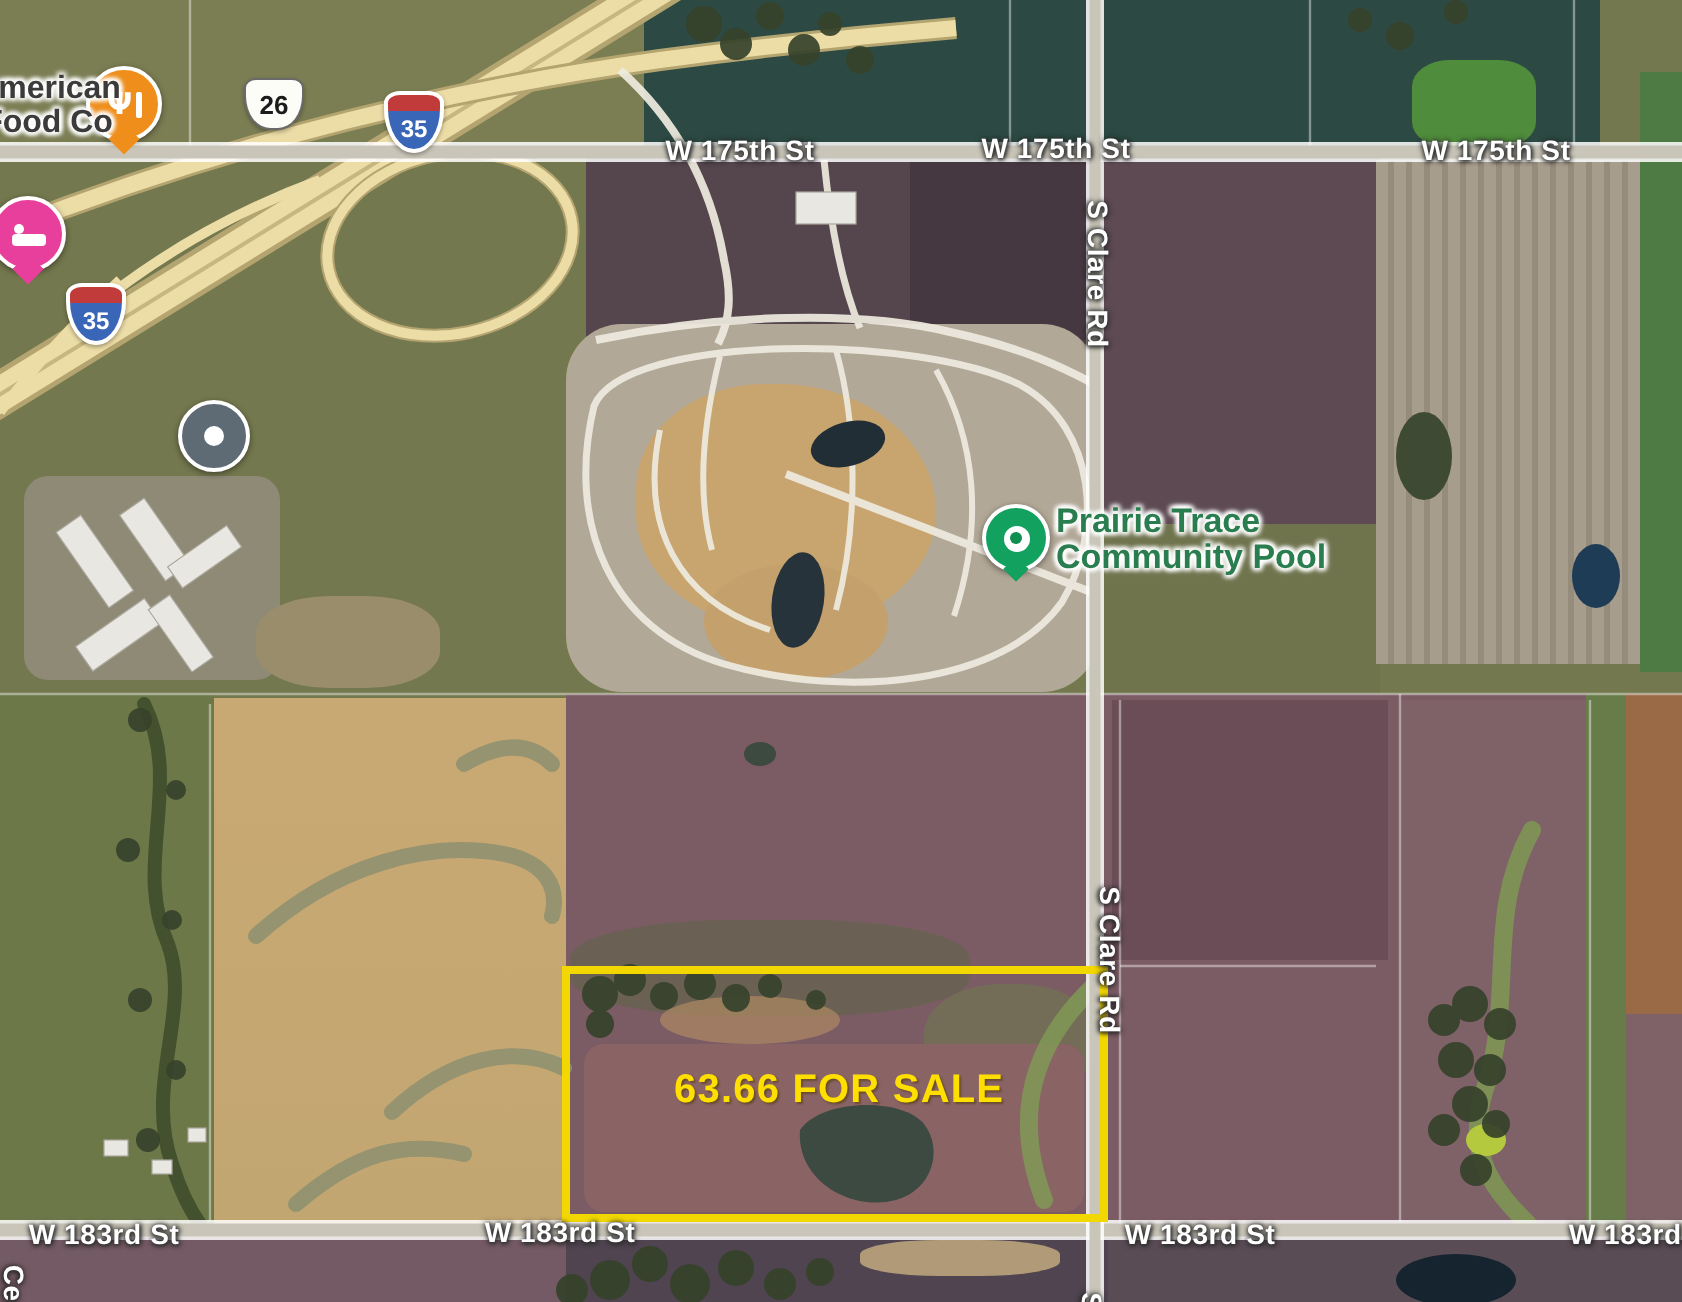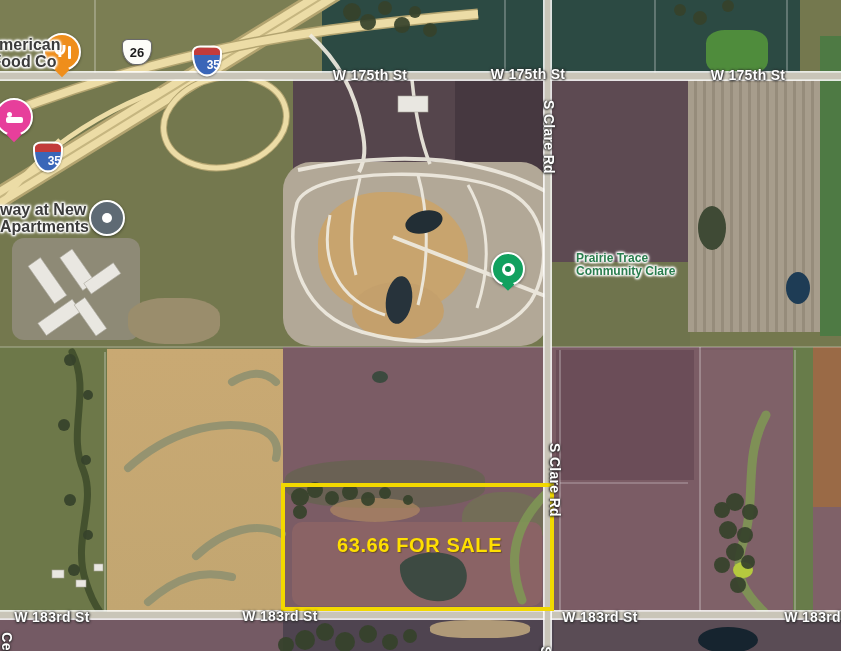--- a/index.html
+++ b/index.html
@@ -8,21 +8,21 @@
   .patch{position:absolute;}
   svg.layer{position:absolute;left:0;top:0;pointer-events:none;}
   
   .lbl-road{position:absolute;transform:translate(-50%,-50%);white-space:nowrap;
     font:600 14px "Liberation Sans",sans-serif;color:#fff;letter-spacing:.3px;
     text-shadow:0 1px 2px rgba(45,45,45,.95),0 0 3px rgba(45,45,45,.85),1px 0 2px rgba(30,30,30,.8);}
   .lbl-road.vert{writing-mode:vertical-rl;}
   .lbl-poi{position:absolute;font:700 16px "Liberation Sans",sans-serif;color:#3b3b3b;
     line-height:1.05;white-space:nowrap;
     text-shadow:0 0 3px #fff,0 0 3px #fff,0 0 4px #fff,1px 1px 2px #fff,-1px -1px 2px #fff,1px -1px 2px #fff,-1px 1px 2px #fff;}
-  .lbl-poi.green{color:#2a7d4e;font-size:12px;margin-left:48px;}
+  .lbl-poi.green{color:#2a7d4e;font-size:17px;}
   .lbl-sale{position:absolute;font:700 20px "Liberation Sans",sans-serif;color:#ffdf00;
     letter-spacing:.6px;white-space:nowrap;text-shadow:1px 1px 1px rgba(80,60,0,.55);}
   
   .parcel{position:absolute;left:281px;top:483px;width:273px;height:128px;
     box-sizing:border-box;border:4px solid #f2d800;}
   
   .pin{position:absolute;transform:translate(-50%,-50%);border-radius:50%;
     display:flex;align-items:center;justify-content:center;
     border:2.5px solid #fff;box-shadow:0 1px 3px rgba(0,0,0,.45);}
   .pin .tail{position:absolute;bottom:-6px;left:50%;width:11px;height:11px;
@@ -39,21 +39,21 @@
   .glyph-bed{position:relative;width:17px;height:11px;}
   .glyph-bed .mattress{position:absolute;bottom:0;left:0;width:17px;height:6px;background:#fff;border-radius:2px;}
   .glyph-bed .pillow{position:absolute;top:0;left:1px;width:5px;height:5px;background:#fff;border-radius:50%;}
   .dot-white{width:10px;height:10px;border-radius:50%;background:#fff;}
   .ring-white{width:13px;height:13px;border-radius:50%;background:#fff;display:flex;align-items:center;justify-content:center;}
   .ring-white i{display:block;width:6px;height:6px;border-radius:50%;background:#0e8f52;}
   
   .shield-i{position:absolute;transform:translate(-50%,-50%);width:30px;height:31px;box-sizing:border-box;
     background:linear-gradient(180deg,#c23b3b 0,#c23b3b 8px,#3a66b8 8px);
     border:2px solid #fff;border-radius:8px 8px 15px 15px/6px 6px 22px 22px;
-    display:flex;align-items:flex-end;justify-content:flex-end;padding-bottom:3px;
+    display:flex;align-items:flex-end;justify-content:center;padding-bottom:3px;
     color:#fff;font:700 12px "Liberation Sans",sans-serif;box-shadow:0 1px 2px rgba(0,0,0,.35);}
   .shield-us{position:absolute;transform:translate(-50%,-50%);width:30px;height:26px;box-sizing:border-box;
     background:#fdfdf8;border:1.5px solid #6a6a6a;border-radius:6px 6px 13px 13px/5px 5px 17px 17px;
     display:flex;align-items:center;justify-content:center;
     color:#1c1c1c;font:700 13px "Liberation Sans",sans-serif;box-shadow:0 1px 2px rgba(0,0,0,.3);}
 </style>
 </head>
 <body>
 
 <div id="map">
@@ -273,22 +273,18 @@
     <span class="ring-white">
         <i></i>
       </span>
     <span class="tail"></span>
   </div>
 
   <div class="lbl-poi" style="left:-32px;top:37px;width:112px;text-align:center;">
     <div>American</div>
     <div>Food Co</div>
   </div>
-  <div class="lbl-poi" style="left:0px;top:202px;">
-    <div>way at New</div>
-    <div>Apartments</div>
-  </div>
   <div class="lbl-poi green" style="left:528px;top:252px;">
     <div>Prairie Trace</div>
-    <div>Community Clare</div>
+    <div>Community Pool</div>
   </div>
 
 </div>
 
 </body></html>

